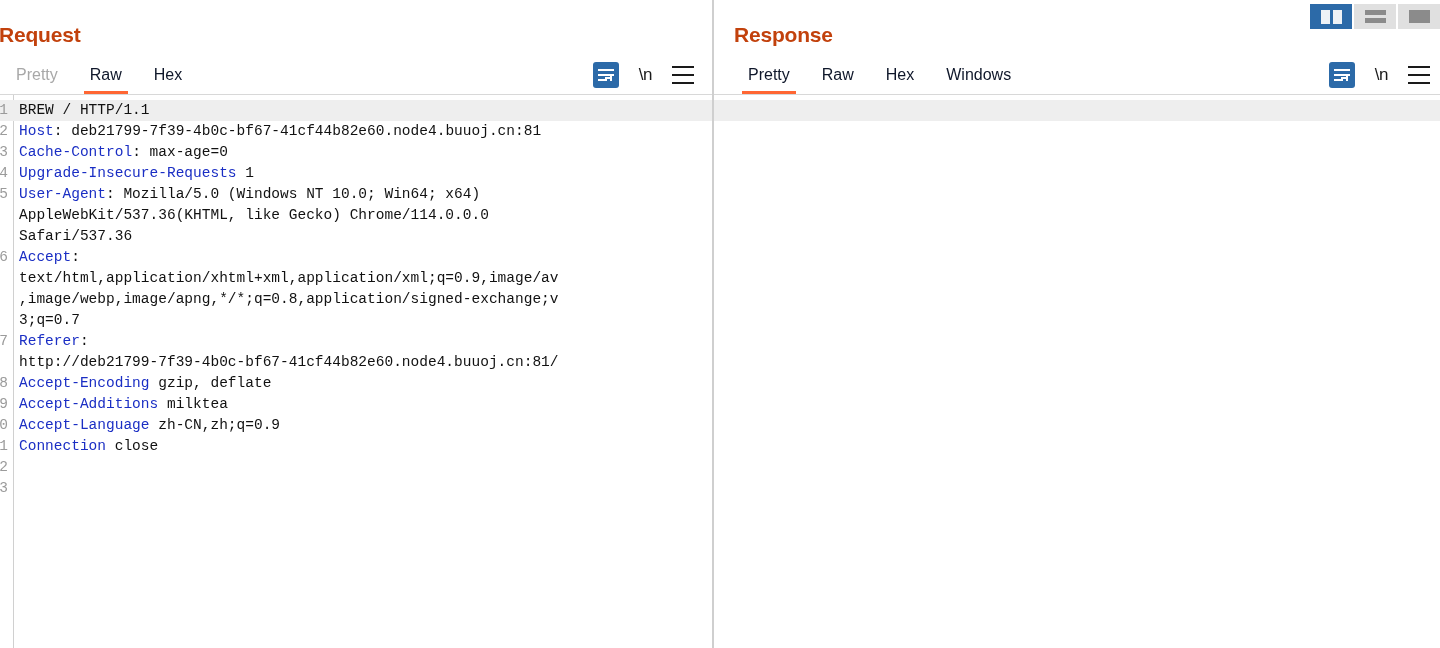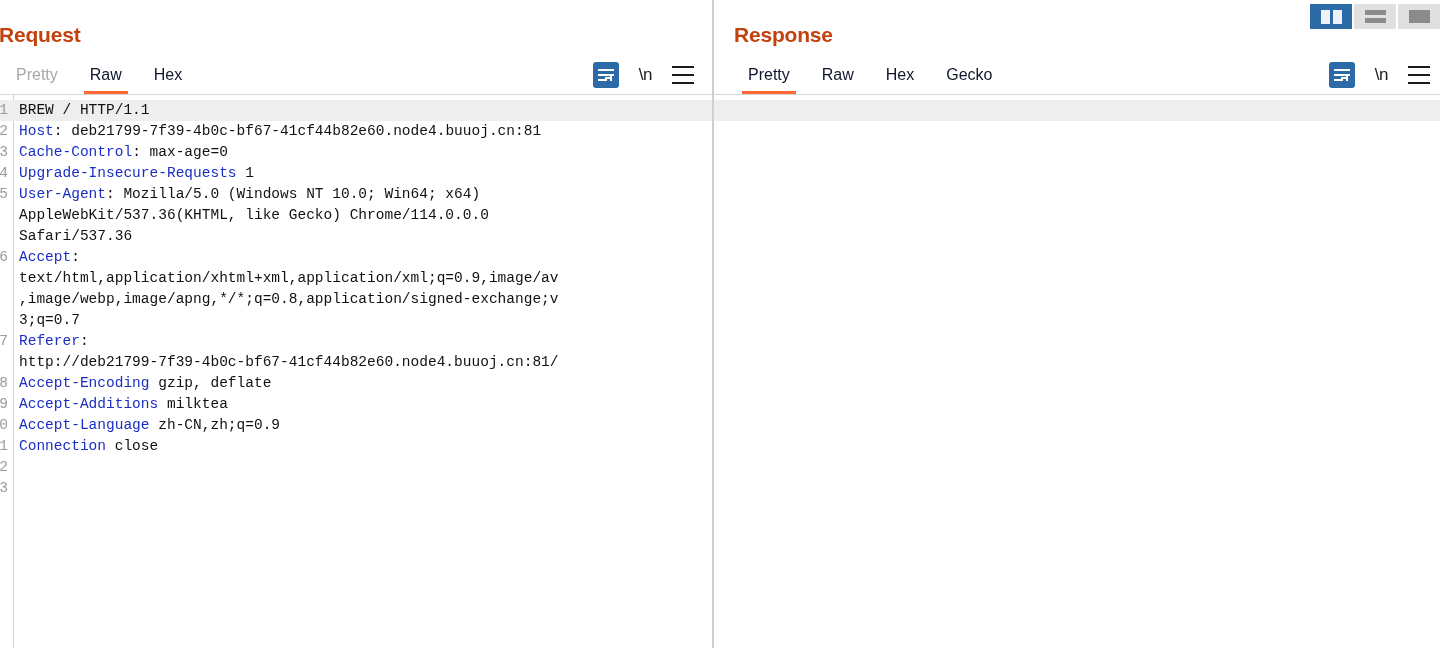--- a/index.html
+++ b/index.html
@@ -319,21 +319,21 @@
 </div>
 
 <div class="pane pane-response">
   <div class="pane-title">Response</div>
 
   <div class="tabstrip">
     <div class="tabs">
       <div class="tab active">Pretty</div>
       <div class="tab">Raw</div>
       <div class="tab">Hex</div>
-      <div class="tab">Gecko</div>
+      <div class="tab">Windows</div>
     </div>
     <div class="tab-tools">
       <div class="wrap-btn">
           <i></i>
           <i></i>
           <i></i>
           <i></i>
           <i></i>
         </div>
       <div class="nl-btn">\n</div>

